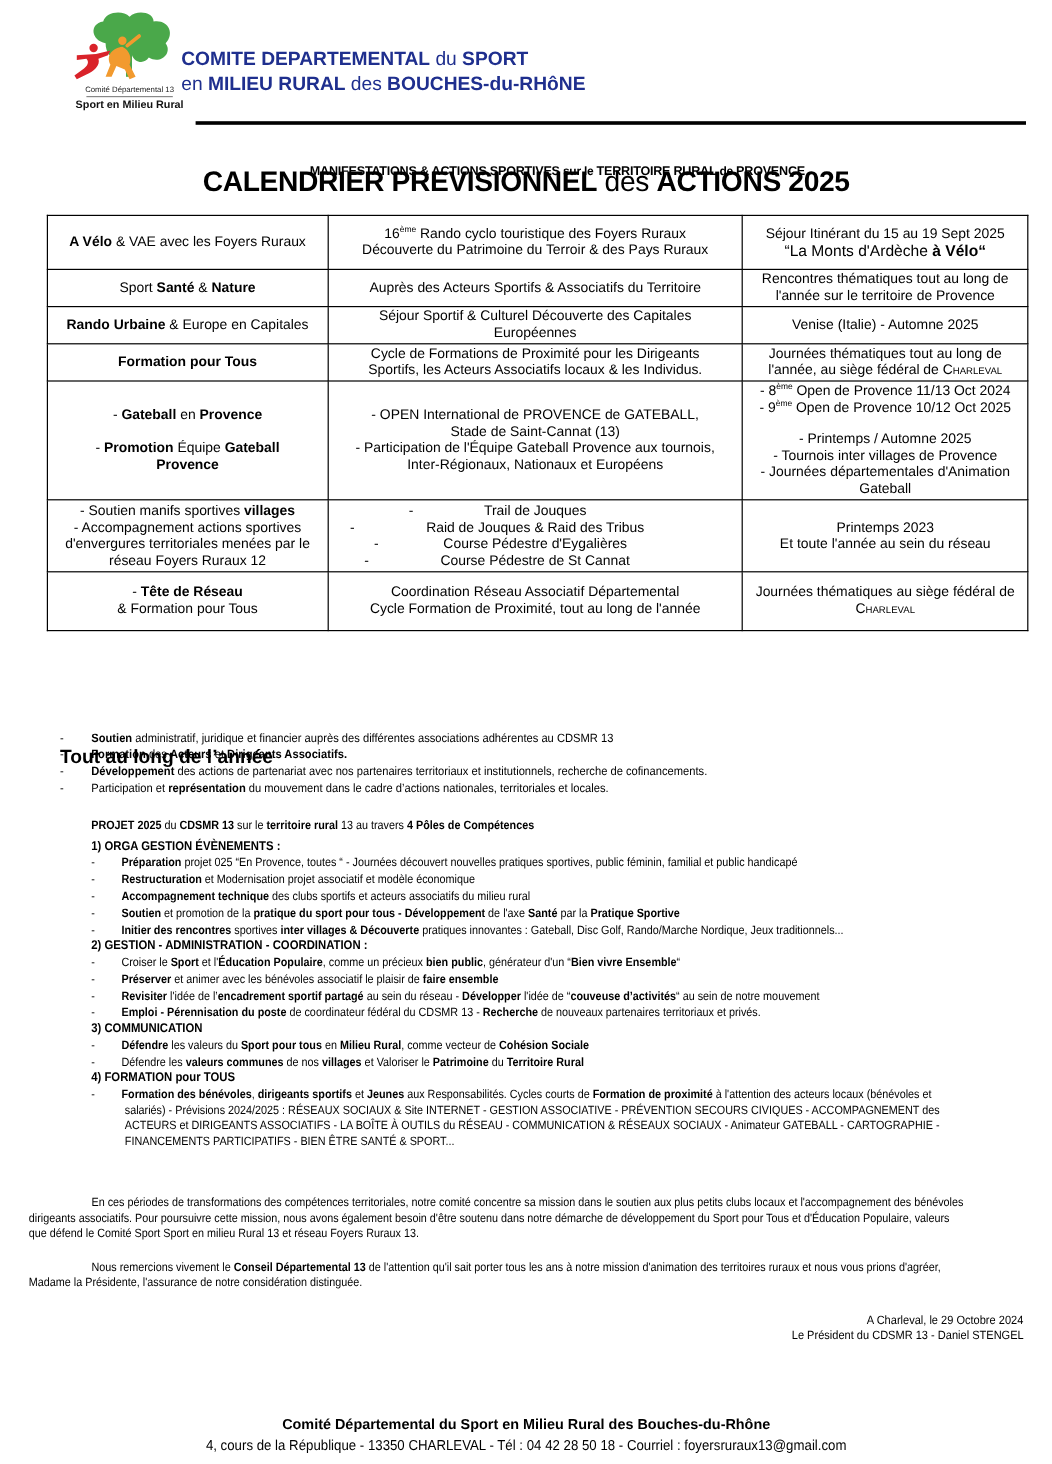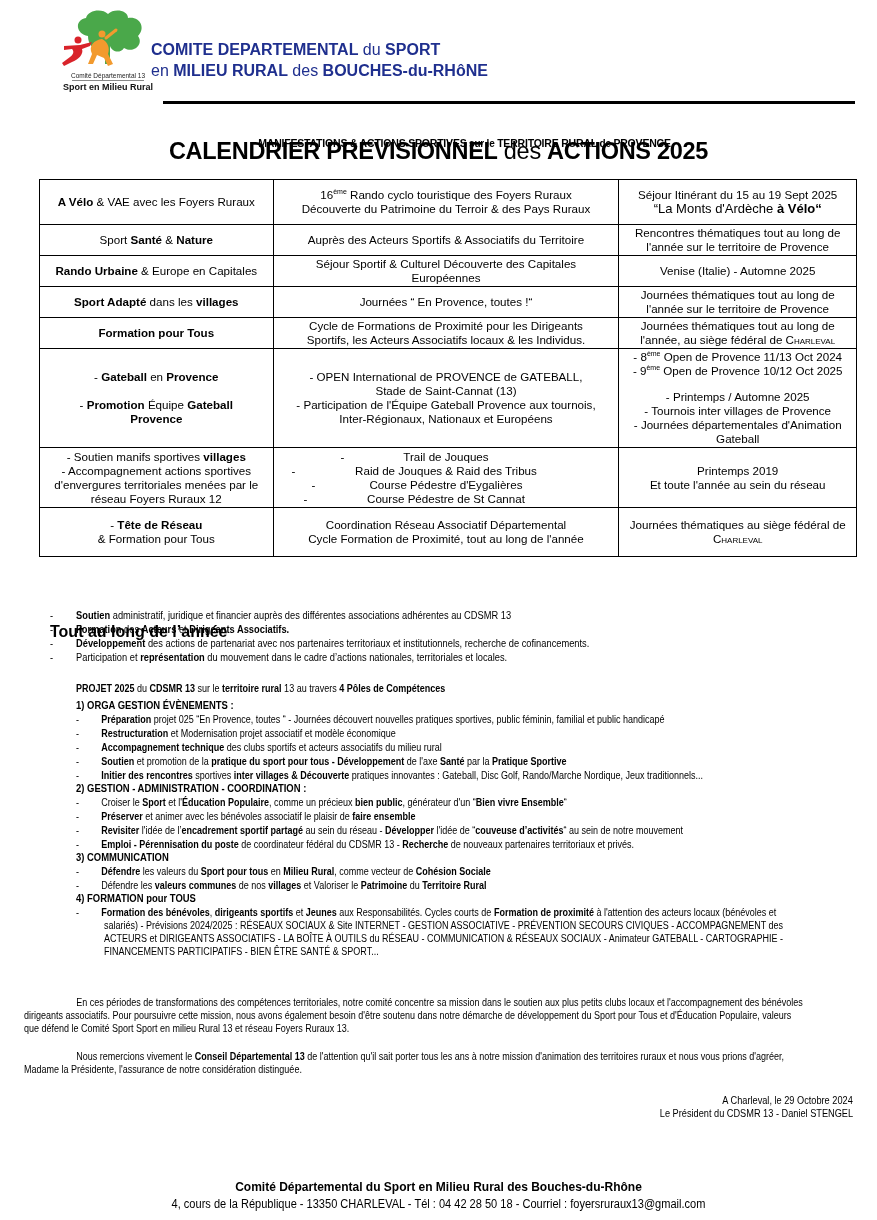--- a/index.html
+++ b/index.html
@@ -88,25 +88,20 @@
     <td class="c1"><span>Sport </span><b>Santé</b><span> &amp; </span><b>Nature</b></td>
     <td class="c2"><span>Auprès des Acteurs Sportifs &amp; Associatifs du Territoire</span></td>
     <td class="c3"><span>Rencontres thématiques tout au long de</span><br><span>l'année sur le territoire de Provence</span></td>
   </tr>
   <tr style="height:29px">
     <td class="c1"><b>Rando Urbaine</b><span> &amp; Europe en Capitales</span></td>
     <td class="c2"><span>Séjour Sportif &amp; Culturel Découverte des Capitales</span><br><span>Européennes</span></td>
     <td class="c3"><span>Venise (Italie) - Automne 2025</span></td>
   </tr>
   <tr style="height:29px">
-    <td class="c1"><b>Sport Adapté</b><span> dans les </span><b>villages</b></td>
-    <td class="c2"><span>Journées “ En Provence, toutes !“</span></td>
-    <td class="c3"><span>Journées thématiques tout au long de</span><br><span>l'année sur le territoire de Provence</span></td>
-  </tr>
-  <tr style="height:29px">
     <td class="c1"><b>Formation pour Tous</b></td>
     <td class="c2"><span>Cycle de Formations de Proximité pour les Dirigeants</span><br><span>Sportifs, les Acteurs Associatifs locaux &amp; les Individus.</span></td>
     <td class="c3"><span>Journées thématiques tout au long de</span><br><span>l'année, au siège fédéral de </span><span class="sc">Charleval</span></td>
   </tr>
   <tr style="height:96px">
     <td class="c1">
       <span>- </span><b>Gateball</b><span> en </span><b>Provence</b>
       <div style="height:14px"></div>
       <span>- </span><b>Promotion</b><span> Équipe </span><b>Gateball</b><br><b>Provence</b>
     </td>
@@ -121,21 +116,21 @@
   <tr style="height:60px">
     <td class="c1"><span>- Soutien manifs sportives </span><b>villages</b><br><span>- Accompagnement actions sportives</span><br><span>d'envergures territoriales menées par le</span><br><span>réseau Foyers Ruraux 12</span></td>
     <td class="c2">
       <div style="position:relative; height:56px;">
         <div style="position:absolute; left:0; right:0; top:0;"><span style="position:absolute; left:63px;">-</span><span>Trail de Jouques</span></div>
         <div style="position:absolute; left:0; right:0; top:14px;"><span style="position:absolute; left:14px;">-</span><span>Raid de Jouques &amp; Raid des Tribus</span></div>
         <div style="position:absolute; left:0; right:0; top:28px;"><span style="position:absolute; left:34px;">-</span><span>Course Pédestre d'Eygalières</span></div>
         <div style="position:absolute; left:0; right:0; top:42px;"><span style="position:absolute; left:26px;">-</span><span>Course Pédestre de St Cannat</span></div>
       </div>
     </td>
-    <td class="c3"><span>Printemps 2019</span><br><span>Et toute l'année au sein du réseau</span></td>
+    <td class="c3"><span>Printemps 2023</span><br><span>Et toute l'année au sein du réseau</span></td>
   </tr>
   <tr style="height:49px">
     <td class="c1"><span>- </span><b>Tête de Réseau</b><br><span>&amp; Formation pour Tous</span></td>
     <td class="c2"><span>Coordination Réseau Associatif Départemental</span><br><span>Cycle Formation de Proximité, tout au long de l'année</span></td>
     <td class="c3"><span>Journées thématiques au siège fédéral de</span><br><span class="sc">Charleval</span></td>
   </tr>
 </tbody>
   </table>
 
 <div class="abs section-title">Tout au long de l’année</div>

